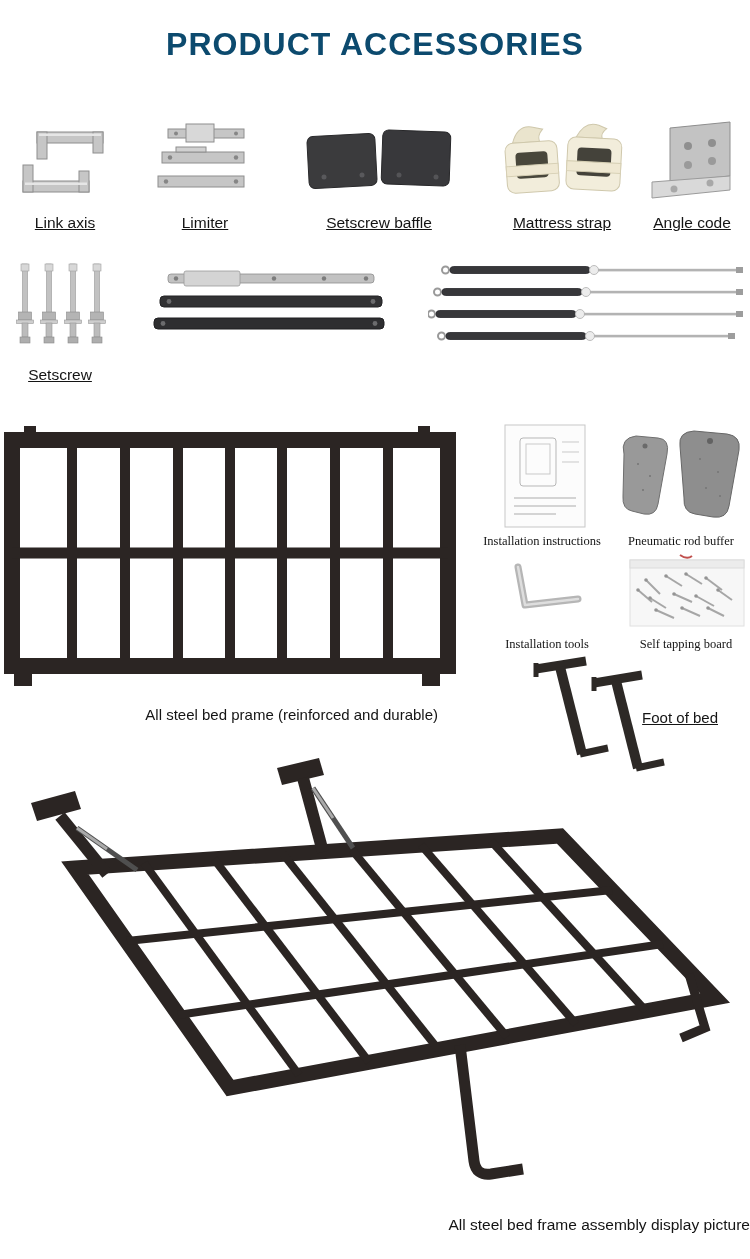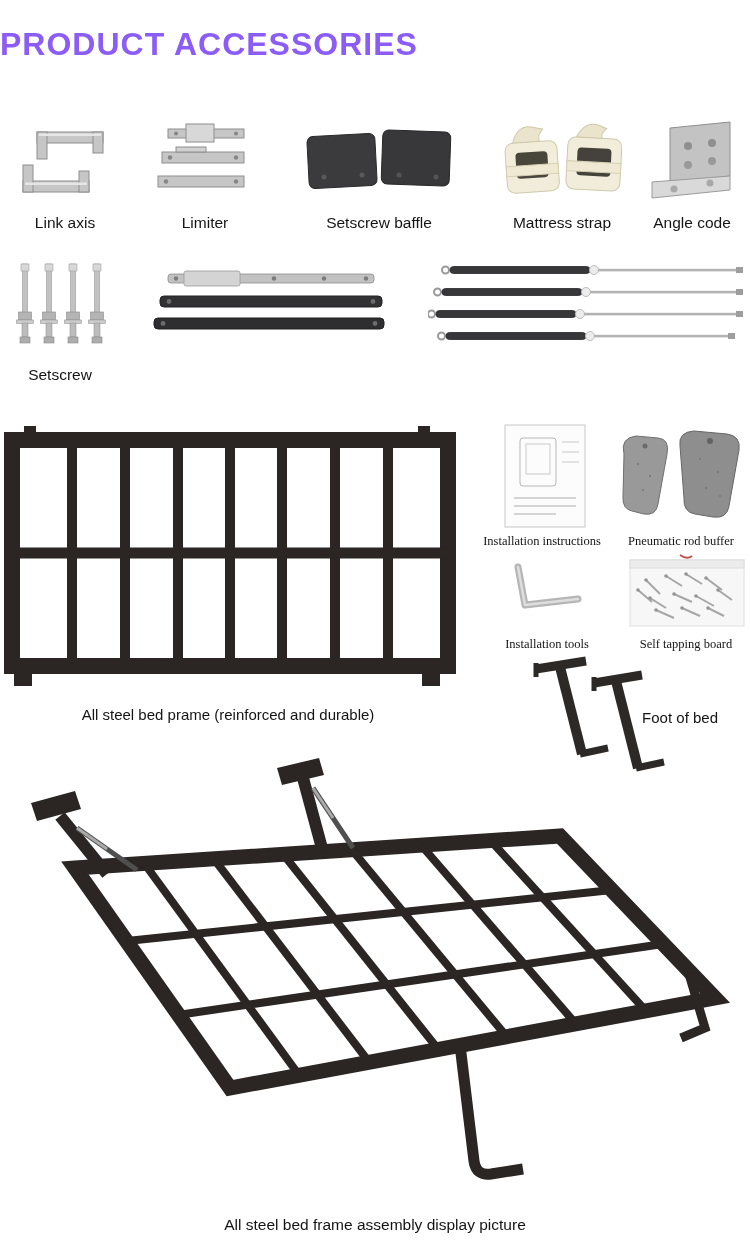--- a/index.html
+++ b/index.html
@@ -1,26 +1,26 @@
 <!DOCTYPE html>
 <html><head>
 <meta charset="utf-8">
 <style>
   * { margin:0; padding:0; box-sizing:border-box; }
   html,body { background:#ffffff; }
   body { font-family:"Liberation Sans", sans-serif; color:#151515; }
   .page { position:relative; width:750px; height:1259px; margin:0 auto; background:#fff; overflow:hidden; }
-  .title { position:absolute; left:0; top:26px; width:100%; 
-           font-size:32px; font-weight:bold; color:#8b5cf6; letter-spacing:1px; }
+  .title { position:absolute; left:0; top:26px; width:100%; text-align:center;
+           font-size:32px; font-weight:bold; color:#0c4a6e; letter-spacing:1px; }
   .box { position:absolute; }
   .box svg { display:block; width:100%; height:100%; }
-  .lbl { position:absolute; text-align:center; font-size:15.5px; color:#141414; }
+  .lbl { position:absolute; text-align:center; font-size:15.5px; color:#141414;text-decoration:underline; }
   .lbl-sm { position:absolute; text-align:center; font-size:12.5px; color:#141414;font-family:Liberation Serif, serif; }
   .lbl-left { text-align:right; }
-  .caption { position:absolute; text-align:center; font-size:15.5px; color:#141414; }
+  .caption { position:absolute; text-align:right; font-size:15.5px; color:#141414; }
 </style>
 </head>
 <body>
 
 <div class="page">
 
   <h1 class="title">PRODUCT ACCESSORIES</h1>
 
   <figure class="box" style="left:15px;top:120px;width:100px;height:88px">
     <svg viewBox="0 0 100 88">

